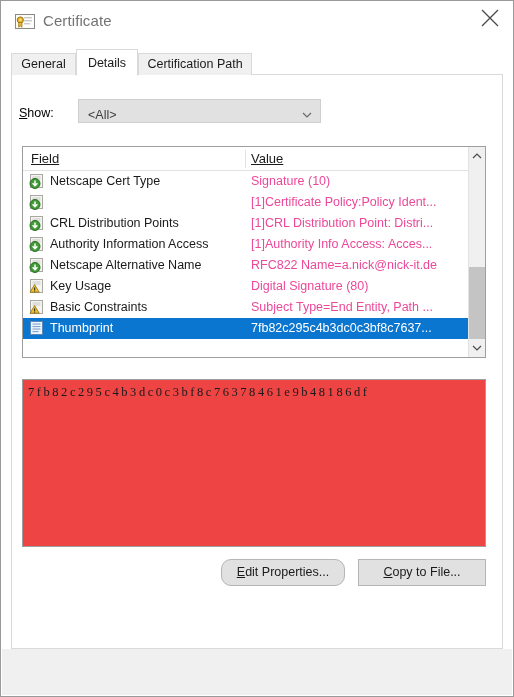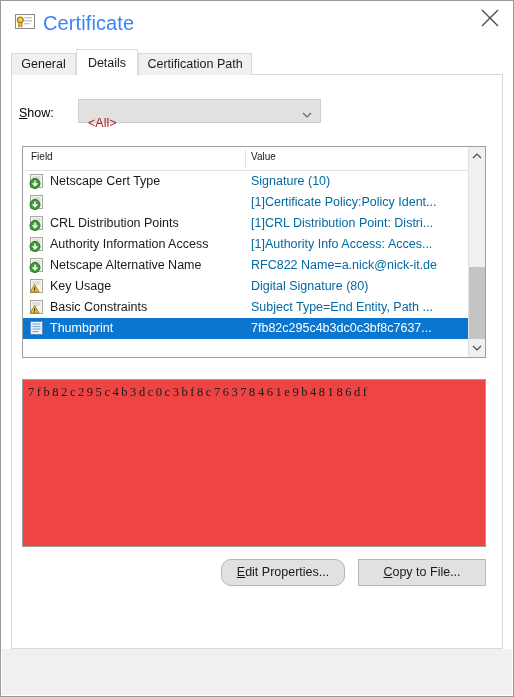--- a/index.html
+++ b/index.html
@@ -36,22 +36,22 @@
     background: #ffffff;
   }
   #title-icon {
     position: absolute;
     left: 14px; top: 13px;
     width: 20px; height: 16px;
   }
   #title-text {
     position: absolute;
     left: 42px; top: 11px;
-    font-size: 20px;
-    color: #3b82f6;
+    font-size: 15px;
+    color: #737373;
     letter-spacing: .1px;
     white-space: nowrap;
   }
   #close-button {
     position: absolute;
     right: 0px; top: 0px;
     width: 46px; height: 32px;
     cursor: default;
   }
   #close-button svg { position: absolute; left: 14px; top: 8px; }
@@ -116,23 +116,23 @@
     position: absolute;
     left: 77px; top: 98px;
     width: 243px; height: 24px;
     background: #e1e1e1;
     border: 1px solid #cfcfcf;
     box-sizing: border-box;
     cursor: default;
   }
   #show-combo-value {
     position: absolute;
-    left: 9px; top: 16px;
-    font-size: 12.5px;
-    color: #b91c1c;
+    left: 9px; top: 8px;
+    font-size: 12.5px;
+    color: #404040;
     white-space: nowrap;
   }
   #show-combo-arrow {
     position: absolute;
     right: 8px; top: 8px;
   }
 
   
   #listview {
     position: absolute;
@@ -147,24 +147,25 @@
     position: absolute;
     left: 0; top: 0;
     width: 446px; height: 24px;
     background: #ffffff;
     border-bottom: 1px solid #e2e2e2;
     box-sizing: border-box;
   }
   .col-head {
     position: absolute;
     top: 4px;
-    font-size: 10px;
+    font-size: 13px;
     color: #1a1a1a;
     white-space: nowrap;
     cursor: default;
+    text-decoration: underline;
   }
   #col-head-field { left: 8px; }
   #col-head-value { left: 228px; }
   #col-divider {
     position: absolute;
     left: 222px; top: 3px;
     width: 1px; height: 18px;
     background: #e2e2e2;
   }
 
@@ -189,21 +190,21 @@
     position: absolute;
     left: 27px; top: 3px;
     font-size: 12.5px;
     color: #1a1a1a;
     white-space: nowrap;
   }
   .row-value {
     position: absolute;
     left: 228px; top: 3px;
     font-size: 12.5px;
-    color: #0369a1;
+    color: #ec4899;
     white-space: nowrap;
   }
   .row.selected .row-field,
   .row.selected .row-value { color: #ffffff; }
 
   
   #list-scrollbar {
     position: absolute;
     right: 0px; top: 0px;
     width: 17px; height: 210px;

